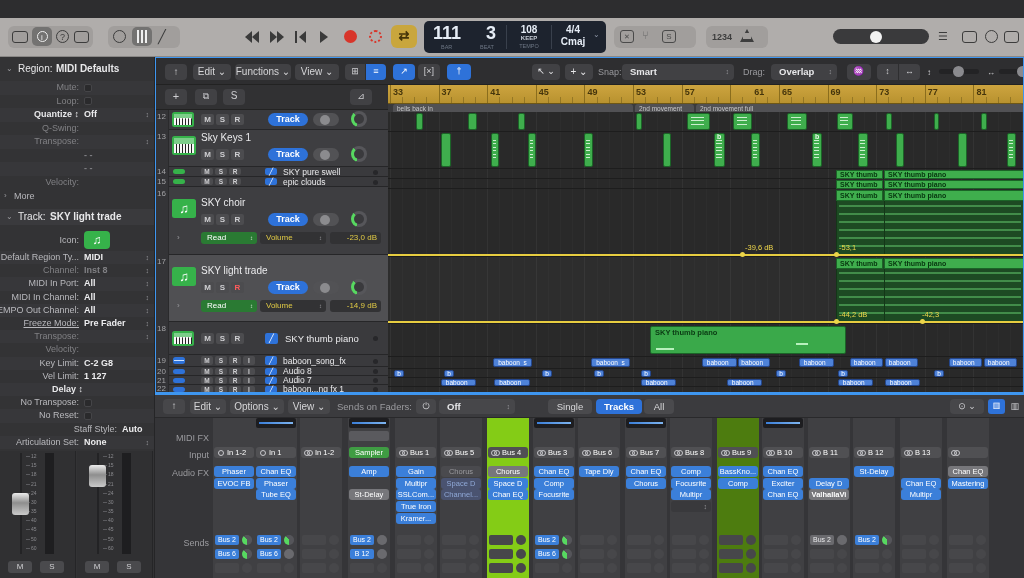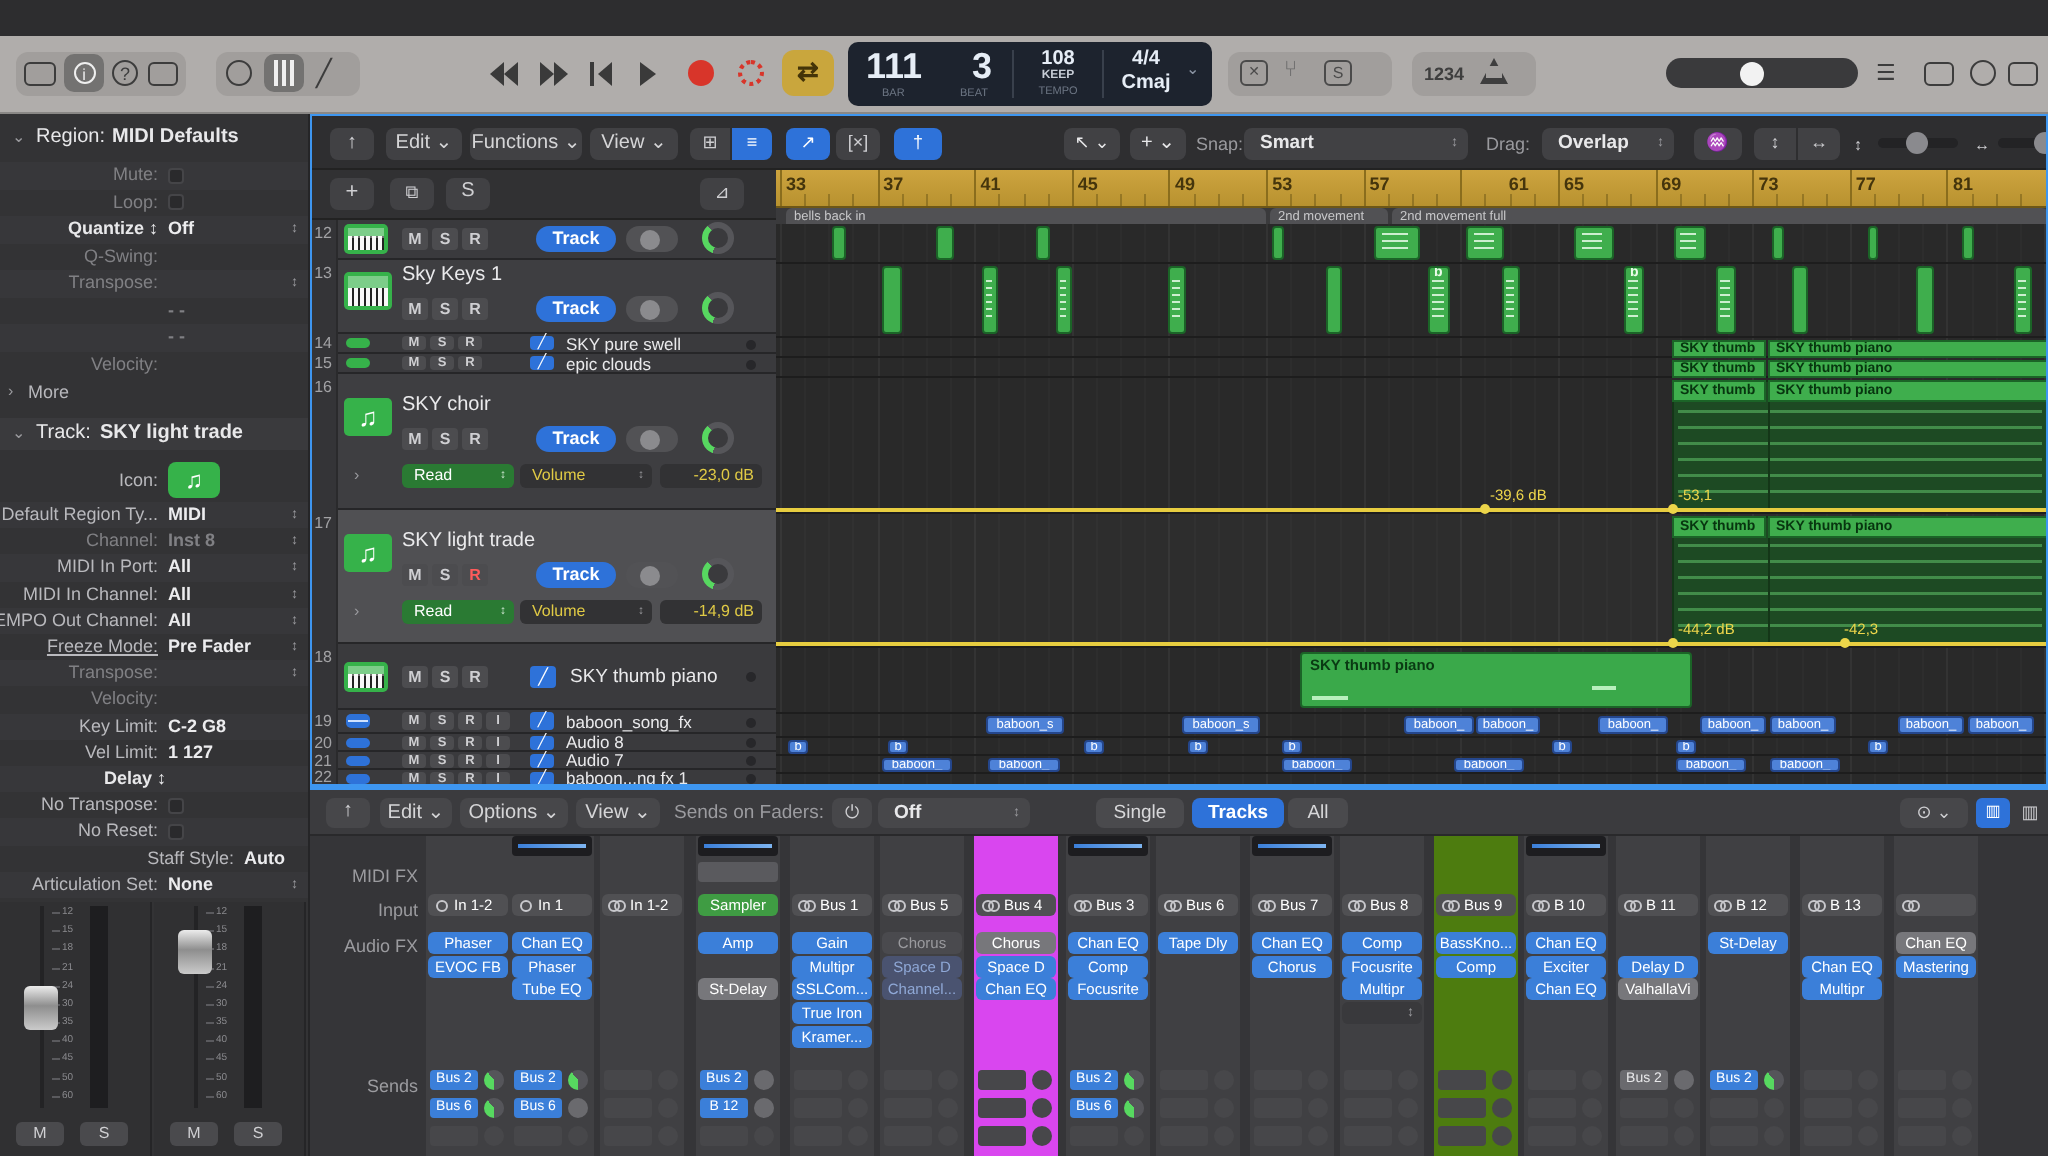--- a/index.html
+++ b/index.html
@@ -831,21 +831,21 @@
         <div style="position: absolute; left: 1px; top: 48px; width: 40px; height: 11px; background: rgb(74, 74, 78); border-radius: 3px; color: rgb(154, 154, 158); font-size: 7.5px; line-height: 11px; text-align: center; overflow: hidden; white-space: nowrap;">Chorus</div>
         <div style="position: absolute; left: 1px; top: 59.7px; width: 40px; height: 11px; background: rgb(74, 83, 112); border-radius: 3px; color: rgb(143, 168, 214); font-size: 7.5px; line-height: 11px; text-align: center; overflow: hidden; white-space: nowrap;">Space D</div>
         <div style="position: absolute; left: 1px; top: 71.4px; width: 40px; height: 11px; background: rgb(74, 83, 112); border-radius: 3px; color: rgb(143, 168, 214); font-size: 7.5px; line-height: 11px; text-align: center; overflow: hidden; white-space: nowrap;">Channel...</div>
         <div style="position: absolute; left: 2px; top: 117px; width: 24px; height: 10px; background: rgb(71, 71, 74); border-radius: 2px;"></div>
         <div style="position: absolute; left: 29px; top: 117px; width: 10px; height: 10px; background: rgb(71, 71, 74); border-radius: 50%;"></div>
         <div style="position: absolute; left: 2px; top: 131px; width: 24px; height: 10px; background: rgb(71, 71, 74); border-radius: 2px;"></div>
         <div style="position: absolute; left: 29px; top: 131px; width: 10px; height: 10px; background: rgb(71, 71, 74); border-radius: 50%;"></div>
         <div style="position: absolute; left: 2px; top: 145px; width: 24px; height: 10px; background: rgb(71, 71, 74); border-radius: 2px;"></div>
         <div style="position: absolute; left: 29px; top: 145px; width: 10px; height: 10px; background: rgb(71, 71, 74); border-radius: 50%;"></div>
       </div>
-      <div style="position: absolute; left: 332px; top: 23px; width: 42px; height: 160px; background: #d946ef;">
+      <div style="position: absolute; left: 332px; top: 23px; width: 42px; height: 160px; background: #84cc16;">
         <div style="position: absolute; left: 1px; top: 29px; width: 40px; height: 11px; border-radius: 3px; background: rgb(80, 80, 83); color: rgb(255, 255, 255); font-size: 7.5px; line-height: 11px; text-align: center; overflow: hidden; white-space: nowrap;">
           <div style="position: absolute; left: 3px; top: 2.5px; width: 6px; height: 6px; border: 1px solid rgb(200, 200, 204); border-radius: 50%;"></div>
           <div style="position: absolute; left: 6px; top: 2.5px; width: 6px; height: 6px; border: 1px solid rgb(200, 200, 204); border-radius: 50%;"></div>
           <div style="position: absolute; left: 14px; top: 0px; font-size: 7.5px;">Bus 4</div>
         </div>
         <div style="position: absolute; left: 1px; top: 48px; width: 40px; height: 11px; background: rgb(119, 119, 123); border-radius: 3px; color: rgb(255, 255, 255); font-size: 7.5px; line-height: 11px; text-align: center; overflow: hidden; white-space: nowrap;">Chorus</div>
         <div style="position: absolute; left: 1px; top: 59.7px; width: 40px; height: 11px; background: rgb(59, 127, 217); border-radius: 3px; color: rgb(255, 255, 255); font-size: 7.5px; line-height: 11px; text-align: center; overflow: hidden; white-space: nowrap;">Space D</div>
         <div style="position: absolute; left: 1px; top: 71.4px; width: 40px; height: 11px; background: rgb(59, 127, 217); border-radius: 3px; color: rgb(255, 255, 255); font-size: 7.5px; line-height: 11px; text-align: center; overflow: hidden; white-space: nowrap;">Chan EQ</div>
         <div style="position: absolute; left: 2px; top: 117px; width: 24px; height: 10px; background: rgb(71, 71, 74); border-radius: 2px;"></div>
         <div style="position: absolute; left: 29px; top: 117px; width: 10px; height: 10px; background: rgb(71, 71, 74); border-radius: 50%;"></div>
@@ -962,21 +962,21 @@
         <div style="position: absolute; left: 2px; top: 145px; width: 24px; height: 10px; background: rgb(71, 71, 74); border-radius: 2px;"></div>
         <div style="position: absolute; left: 29px; top: 145px; width: 10px; height: 10px; background: rgb(71, 71, 74); border-radius: 50%;"></div>
       </div>
       <div style="position: absolute; left: 653px; top: 23px; width: 42px; height: 160px; background: rgb(64, 64, 67);">
         <div style="position: absolute; left: 1px; top: 29px; width: 40px; height: 11px; border-radius: 3px; background: rgb(80, 80, 83); color: rgb(255, 255, 255); font-size: 7.5px; line-height: 11px; text-align: center; overflow: hidden; white-space: nowrap;">
           <div style="position: absolute; left: 3px; top: 2.5px; width: 6px; height: 6px; border: 1px solid rgb(200, 200, 204); border-radius: 50%;"></div>
           <div style="position: absolute; left: 6px; top: 2.5px; width: 6px; height: 6px; border: 1px solid rgb(200, 200, 204); border-radius: 50%;"></div>
           <div style="position: absolute; left: 14px; top: 0px; font-size: 7.5px;">B 11</div>
         </div>
         <div style="position: absolute; left: 1px; top: 59.7px; width: 40px; height: 11px; background: rgb(59, 127, 217); border-radius: 3px; color: rgb(255, 255, 255); font-size: 7.5px; line-height: 11px; text-align: center; overflow: hidden; white-space: nowrap;">Delay D</div>
-        <div style="position: absolute; left: 1px; top: 71.4px; width: 40px; height: 11px; background: rgb(119, 119, 123); border-radius: 3px; color: rgb(255, 255, 255); font-size: 7.5px; line-height: 11px; text-align: center; overflow: hidden; white-space: nowrap;">ValhallaVi</div>
+        <div style="position: absolute; left: 1px; top: 71.4px; width: 40px; height: 11px; background: rgb(119, 119, 123); border-radius: 3px; color: rgb(255, 255, 255); font-size: 7.5px; line-height: 11px; text-align: center; overflow: hidden; white-space: nowrap; font-weight: bold;">ValhallaVi</div>
         <div style="position: absolute; left: 2px; top: 117px; width: 24px; height: 10px; background: rgb(71, 71, 74); border-radius: 2px;"></div>
         <div style="position: absolute; left: 29px; top: 117px; width: 10px; height: 10px; background: rgb(71, 71, 74); border-radius: 50%;"></div>
         <div style="position: absolute; left: 2px; top: 131px; width: 24px; height: 10px; background: rgb(71, 71, 74); border-radius: 2px;"></div>
         <div style="position: absolute; left: 29px; top: 131px; width: 10px; height: 10px; background: rgb(71, 71, 74); border-radius: 50%;"></div>
         <div style="position: absolute; left: 2px; top: 145px; width: 24px; height: 10px; background: rgb(71, 71, 74); border-radius: 2px;"></div>
         <div style="position: absolute; left: 29px; top: 145px; width: 10px; height: 10px; background: rgb(71, 71, 74); border-radius: 50%;"></div>
         <div style="position: absolute; left: 2px; top: 117px; width: 24px; height: 10px; background: rgb(106, 106, 110); border-radius: 2px; color: rgb(232, 232, 234); font-size: 7px; line-height: 10px; text-align: center;">Bus 2</div>
         <div style="position: absolute; left: 29px; top: 117px; width: 10px; height: 10px; border-radius: 50%; background: rgb(106, 106, 110);"></div>
       </div>
       <div style="position: absolute; left: 698px; top: 23px; width: 42px; height: 160px; background: rgb(64, 64, 67);">

